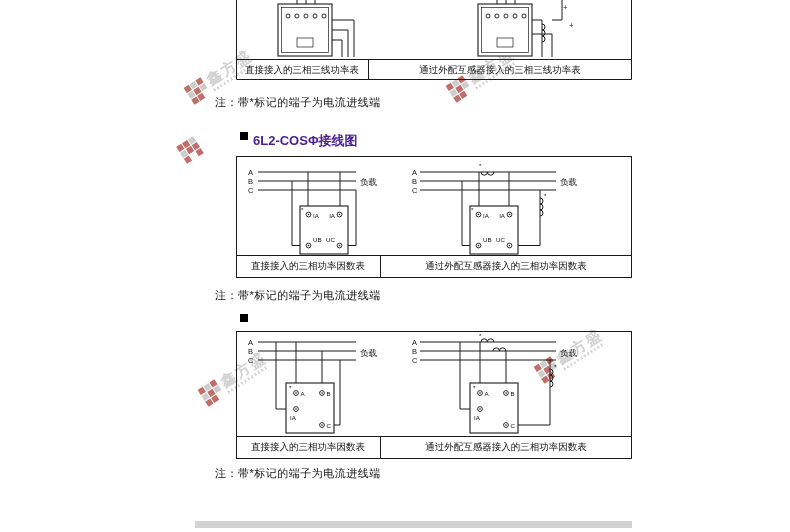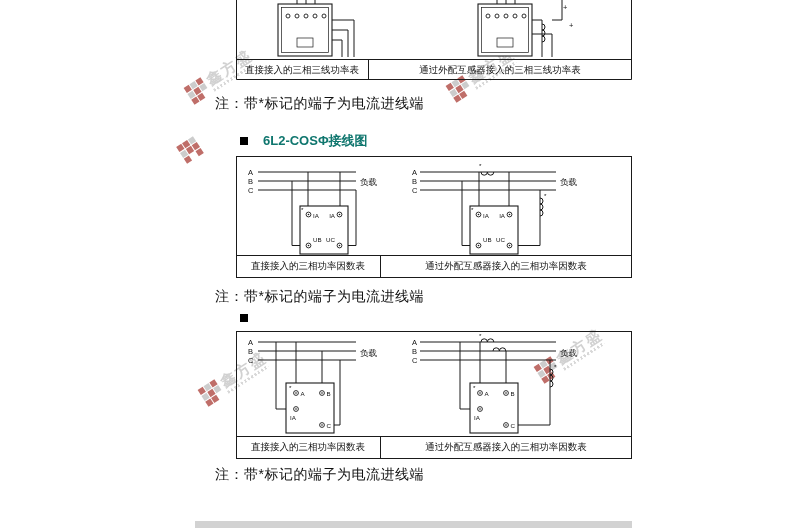--- a/index.html
+++ b/index.html
@@ -4,26 +4,26 @@
 <style>
   * { margin:0; padding:0; box-sizing:border-box; }
   html,body { background:#ffffff; }
   body {
     width:790px; height:532px; position:relative; overflow:hidden;
     font-family:"Liberation Sans", sans-serif;
   }
 
   
   .note {
-    position:absolute; font-size:14px; color:#111; letter-spacing:0.5px;
+    position:absolute; font-size:11px; color:#111; letter-spacing:0.5px;
     white-space:nowrap;
   }
   .section-title {
-    position:absolute; display:flex; align-items:center; gap:15px;
-    font-size:13px; font-weight:bold; color:#0f766e; white-space:nowrap;
+    position:absolute; display:flex; gap:5px;
+    font-size:13px; font-weight:bold; color:#4c1d95; white-space:nowrap;
   }
   .bullet { width:8px; height:8px; background:#000; display:inline-block; flex:0 0 auto; }
 
   
   svg { position:absolute; overflow:hidden; }
   svg text { fill:#111; font-family:"Liberation Sans", sans-serif; }
   .wire { stroke:#1a1a1a; stroke-width:1; fill:none; }
   .thin { stroke-width:0.7; }
   .box  { stroke:#1a1a1a; stroke-width:1.1; fill:#ffffff; }
   .term { stroke:#1a1a1a; stroke-width:0.9; fill:#ffffff; }

